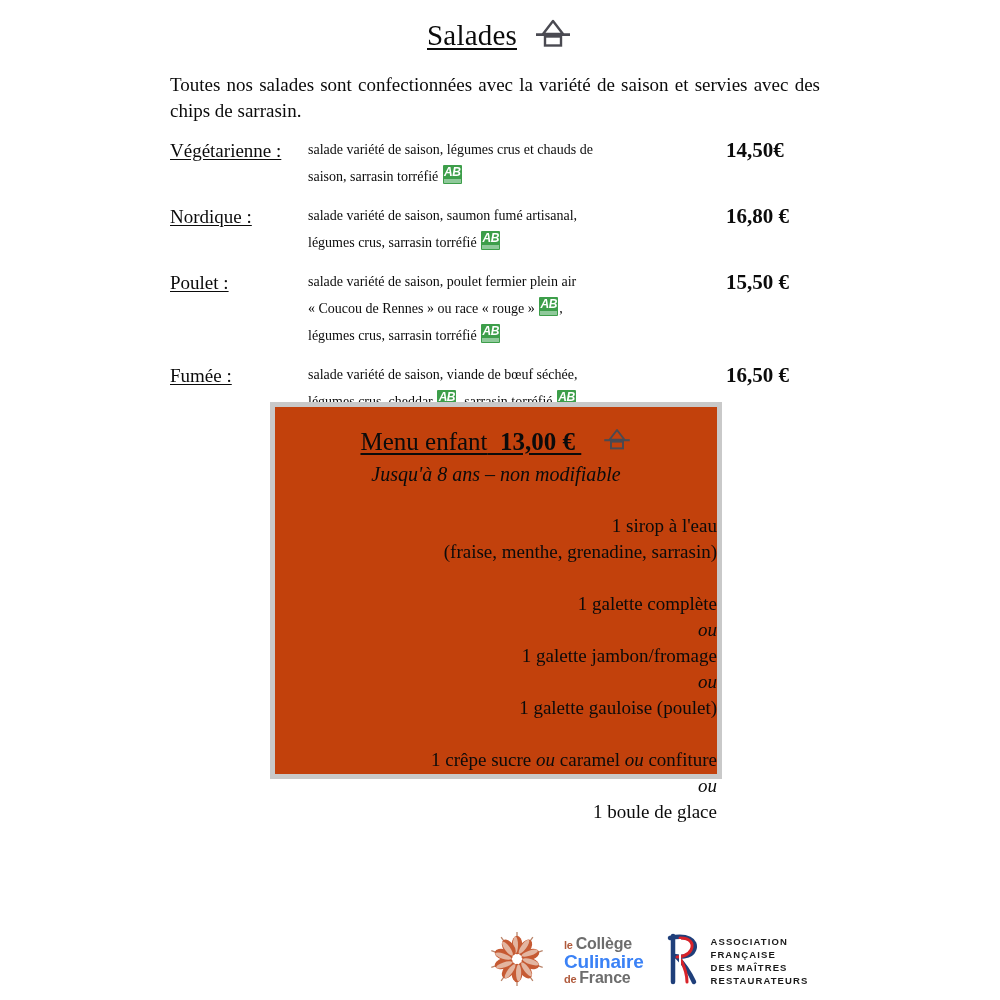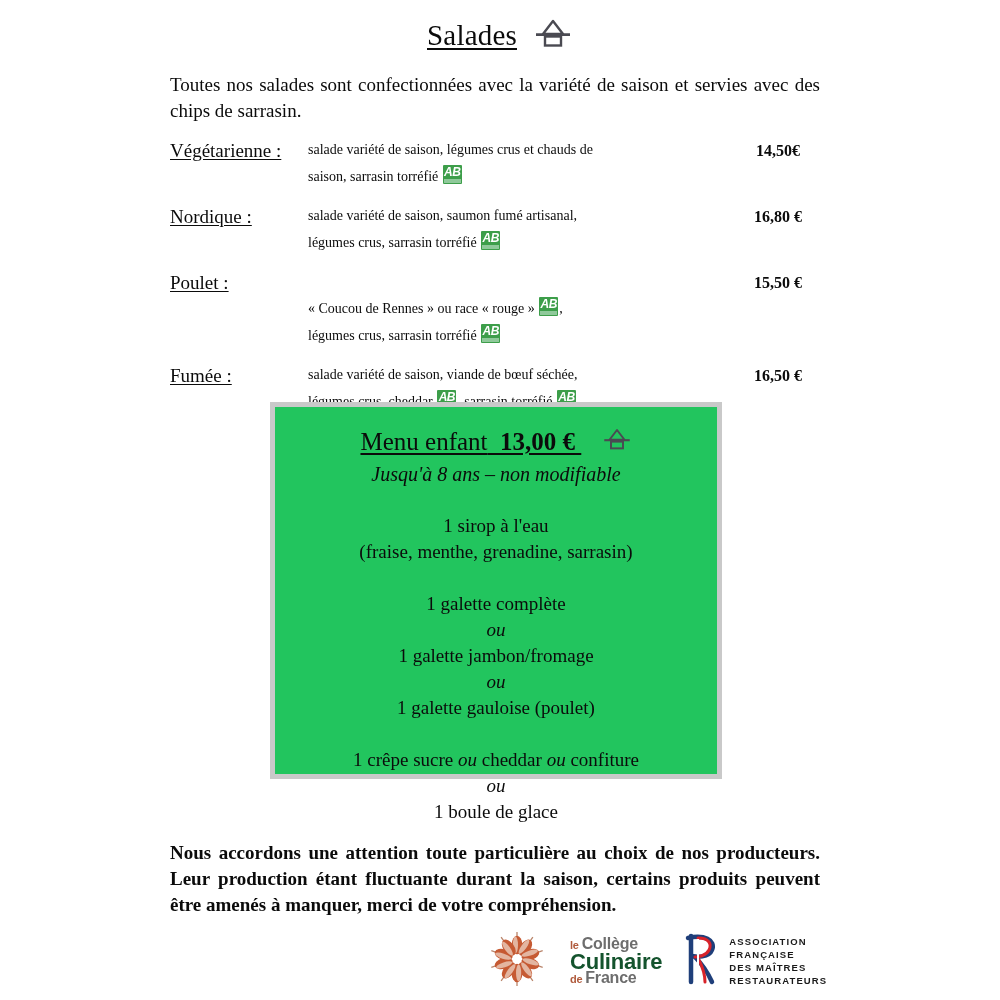--- a/index.html
+++ b/index.html
@@ -67,22 +67,22 @@
   }
   .salad-desc {
     flex: 1 1 auto;
     font-size: 14px;
     line-height: 27px;
     padding-right: 8px;
   }
   .salad-price {
     flex: 0 0 104px;
     width: 104px;
-    text-align: center;
-    font-size: 16px;
+    text-align: left;
+    font-size: 21px;
     font-weight: bold;
     line-height: 27px;
     padding-top: 1px;
     white-space: nowrap;
   }
 
   
   .ab {
     display: inline-block;
     width: 19px; height: 19px;
@@ -113,21 +113,21 @@
     height: 4px;
     background: #8fc99a;
   }
 
   
   .kids-box {
     position: absolute;
     left: 270px; top: 402px;
     width: 452px; height: 377px;
     border: 5px solid #c9c9c9;
-    background: #22c55e;
+    background: #c2410c;
   }
   .kids-head {
     text-align: center;
     margin-top: 19px;
     font-size: 25px;
     white-space: nowrap;
   }
   .kids-head .u {
     text-decoration: underline;
     text-underline-offset: 3px;
@@ -138,21 +138,21 @@
     vertical-align: -2px;
     margin-left: 14px;
   }
   .kids-sub {
     text-align: center;
     font-style: italic;
     font-size: 20px;
     margin-top: 5px;
   }
   .kids-group {
-    text-align: center;
+    text-align: right;
     font-size: 19px;
     line-height: 26px;
   }
   .g1 { margin-top: 27px; }
   .g2 { margin-top: 26px; }
   .g3 { margin-top: 26px; }
   .kids-group .ou { font-style: italic; }
 
   
   .note {
@@ -167,31 +167,31 @@
 
   
   .footer {
     position: absolute;
     left: 483px; top: 926px;
     width: 340px; height: 70px;
     display: flex;
     align-items: center;
     gap: 0px;
   }
-  .ccf-logo { display: flex; align-items: center; gap: 19px; }
+  .ccf-logo { display: flex; align-items: center; gap: 13px; }
   .ccf-words {
     font-family: "Liberation Sans", sans-serif;
     font-weight: bold;
     line-height: 15px;
     letter-spacing: -0.2px;
   }
   .ccf-words .l1 { font-size: 11px; }
   .ccf-words .l1 .sm { font-size: 11px; color: #b05a3c; }
   .ccf-words .l1 .big { font-size: 16px; color: #6d6d6d; }
-  .ccf-words .l2 { font-size: 22px; color: #14532d; line-height: 17px; }
+  .ccf-words .l2 { font-size: 19px; color: #3b82f6; line-height: 17px; }
   .ccf-words .l3 { font-size: 11px; }
   .ccf-words .l3 .sm { color: #b05a3c; }
   .ccf-words .l3 .big { font-size: 16px; color: #6d6d6d; }
 
   .afmr-logo { display: flex; align-items: center; gap: 7px; margin-left: 16px; }
   .afmr-words {
     font-family: "Liberation Sans", sans-serif;
     font-weight: bold;
     font-size: 9.5px;
     line-height: 13px;
@@ -233,21 +233,21 @@
       <div class="salad-desc">
         <span>salade variété de saison, saumon fumé artisanal,</span><br>
         <span>légumes crus, sarrasin torréfié </span><span class="ab"></span>
       </div>
       <div class="salad-price">16,80 €</div>
     </div>
 
     <div class="salad-row">
       <div class="salad-name"><span class="u">Poulet :</span></div>
       <div class="salad-desc">
-        <br>
+        <span>salade variété de saison, poulet fermier plein air</span><br>
         <span>« Coucou de Rennes » ou race « rouge » </span><span class="ab"></span><span>,</span><br>
         <span>légumes crus, sarrasin torréfié </span><span class="ab"></span>
       </div>
       <div class="salad-price">15,50 €</div>
     </div>
 
     <div class="salad-row">
       <div class="salad-name"><span class="u">Fumée :</span></div>
       <div class="salad-desc">
         <span>salade variété de saison, viande de bœuf séchée,</span><br>
@@ -280,28 +280,27 @@
 
     <div class="kids-group g2">
       <div>1 galette complète</div>
       <div class="ou">ou</div>
       <div>1 galette jambon/fromage</div>
       <div class="ou">ou</div>
       <div>1 galette gauloise (poulet)</div>
     </div>
 
     <div class="kids-group g3">
-      <div><span>1 crêpe sucre </span><span class="ou">ou</span><span> cheddar </span><span class="ou">ou</span><span> confiture</span></div>
+      <div><span>1 crêpe sucre </span><span class="ou">ou</span><span> caramel </span><span class="ou">ou</span><span> confiture</span></div>
       <div class="ou">ou</div>
       <div>1 boule de glace</div>
     </div>
 
   </div>
 
-  <div class="note">Nous accordons une attention toute particulière au choix de nos producteurs. Leur production étant fluctuante durant la saison, certains produits peuvent être amenés à manquer, merci de votre compréhension.</div>
 
   <div class="footer">
 
     <div class="ccf-logo">
       <span>
         <svg width="68" height="62" viewBox="0 0 68 62">
           <g transform="translate(34,31)">
             <g transform="rotate(0)">
               <line x1="0" y1="-27" x2="0" y2="-21" stroke="#b9846a" stroke-width="1.3"></line>
               <ellipse cx="0" cy="-14" rx="5.4" ry="9.2" fill="#c65a33"></ellipse>

